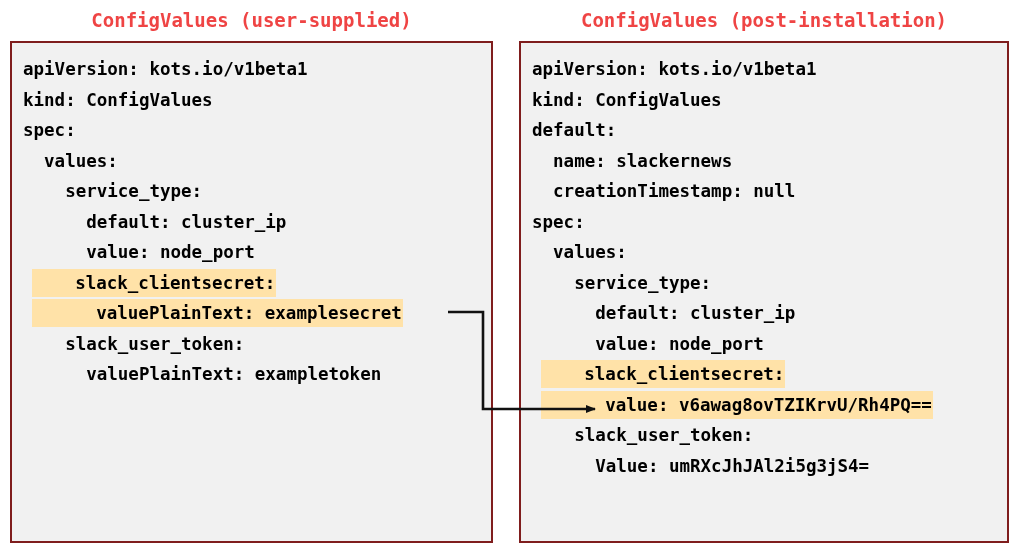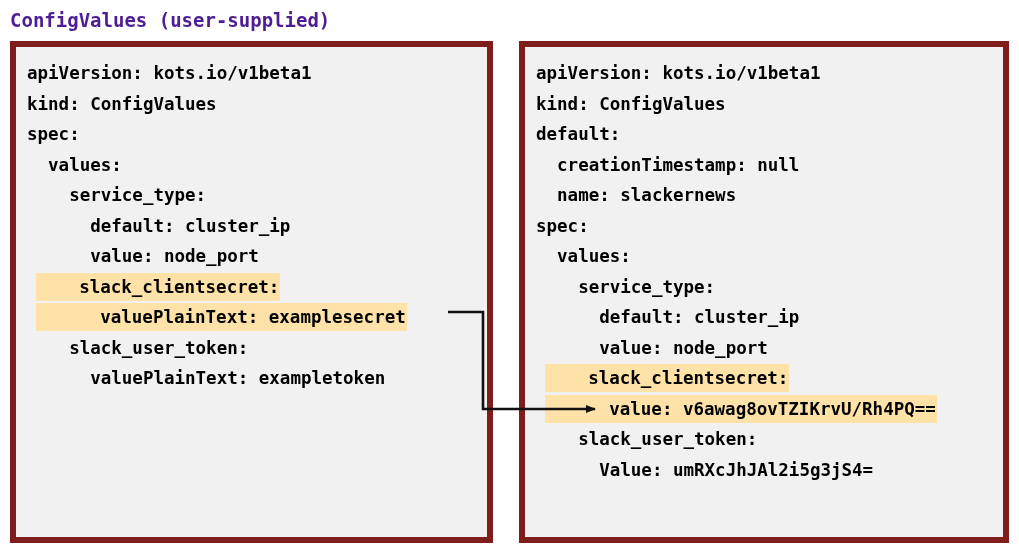--- a/index.html
+++ b/index.html
@@ -21,36 +21,37 @@
     width: 1019px;
     height: 559px;
   }
 
   
   .panel-title {
     position: absolute;
     font-family: "DejaVu Sans Mono", "Liberation Mono", monospace;
     font-size: 19px;
     font-weight: bold;
-    color: #4c1d95;
+    color: #ef4444;
     letter-spacing: 0px;
     white-space: nowrap;
+    text-align: center;
     top: 9px;
   }
   #title-left  { left: 10px;  width: 483px; }
   #title-right { left: 519px; width: 490px; }
 
   
   .code-panel {
     position: absolute;
     top: 41px;
     height: 502px;
     box-sizing: border-box;
     background: #f1f1f1;
-    border: 6px solid #7f1d1d;
+    border: 2px solid #7f1d1d;
     overflow: hidden;
   }
   #panel-left  { left: 10px;  width: 483px; }
   #panel-right { left: 519px; width: 490px; }
 
   .code-body {
     position: relative;
     padding: 11px 0 0 0;
   }
 
@@ -100,28 +101,29 @@
         <div class="code-line"><span class="seg">&nbsp;&nbsp;&nbsp;&nbsp;service_type:</span></div>
         <div class="code-line"><span class="seg">&nbsp;&nbsp;&nbsp;&nbsp;&nbsp;&nbsp;default: cluster_ip</span></div>
         <div class="code-line"><span class="seg">&nbsp;&nbsp;&nbsp;&nbsp;&nbsp;&nbsp;value: node_port</span></div>
         <div class="code-line hl"><span class="seg">&nbsp;&nbsp;&nbsp;&nbsp;slack_clientsecret:</span></div>
         <div class="code-line hl"><span class="seg">&nbsp;&nbsp;&nbsp;&nbsp;&nbsp;&nbsp;valuePlainText: examplesecret</span></div>
         <div class="code-line"><span class="seg">&nbsp;&nbsp;&nbsp;&nbsp;slack_user_token:</span></div>
         <div class="code-line"><span class="seg">&nbsp;&nbsp;&nbsp;&nbsp;&nbsp;&nbsp;valuePlainText: exampletoken</span></div>
       </div>
   </div>
 
+  <div class="panel-title" id="title-right">ConfigValues (post-installation)</div>
 
   <div class="code-panel" id="panel-right">
     <div class="code-body" id="lines-right">
         <div class="code-line"><span class="seg">apiVersion: kots.io/v1beta1</span></div>
         <div class="code-line"><span class="seg">kind: ConfigValues</span></div>
         <div class="code-line"><span class="seg">default:</span></div>
+        <div class="code-line"><span class="seg">&nbsp;&nbsp;name: slackernews</span></div>
         <div class="code-line"><span class="seg">&nbsp;&nbsp;creationTimestamp: null</span></div>
-        <div class="code-line"><span class="seg">&nbsp;&nbsp;name: slackernews</span></div>
         <div class="code-line"><span class="seg">spec:</span></div>
         <div class="code-line"><span class="seg">&nbsp;&nbsp;values:</span></div>
         <div class="code-line"><span class="seg">&nbsp;&nbsp;&nbsp;&nbsp;service_type:</span></div>
         <div class="code-line"><span class="seg">&nbsp;&nbsp;&nbsp;&nbsp;&nbsp;&nbsp;default: cluster_ip</span></div>
         <div class="code-line"><span class="seg">&nbsp;&nbsp;&nbsp;&nbsp;&nbsp;&nbsp;value: node_port</span></div>
         <div class="code-line hl"><span class="seg">&nbsp;&nbsp;&nbsp;&nbsp;slack_clientsecret:</span></div>
         <div class="code-line hl"><span class="seg">&nbsp;&nbsp;&nbsp;&nbsp;&nbsp;&nbsp;value: v6awag8ovTZIKrvU/Rh4PQ==</span></div>
         <div class="code-line"><span class="seg">&nbsp;&nbsp;&nbsp;&nbsp;slack_user_token:</span></div>
         <div class="code-line"><span class="seg">&nbsp;&nbsp;&nbsp;&nbsp;&nbsp;&nbsp;Value: umRXcJhJAl2i5g3jS4=</span></div>
       </div>

